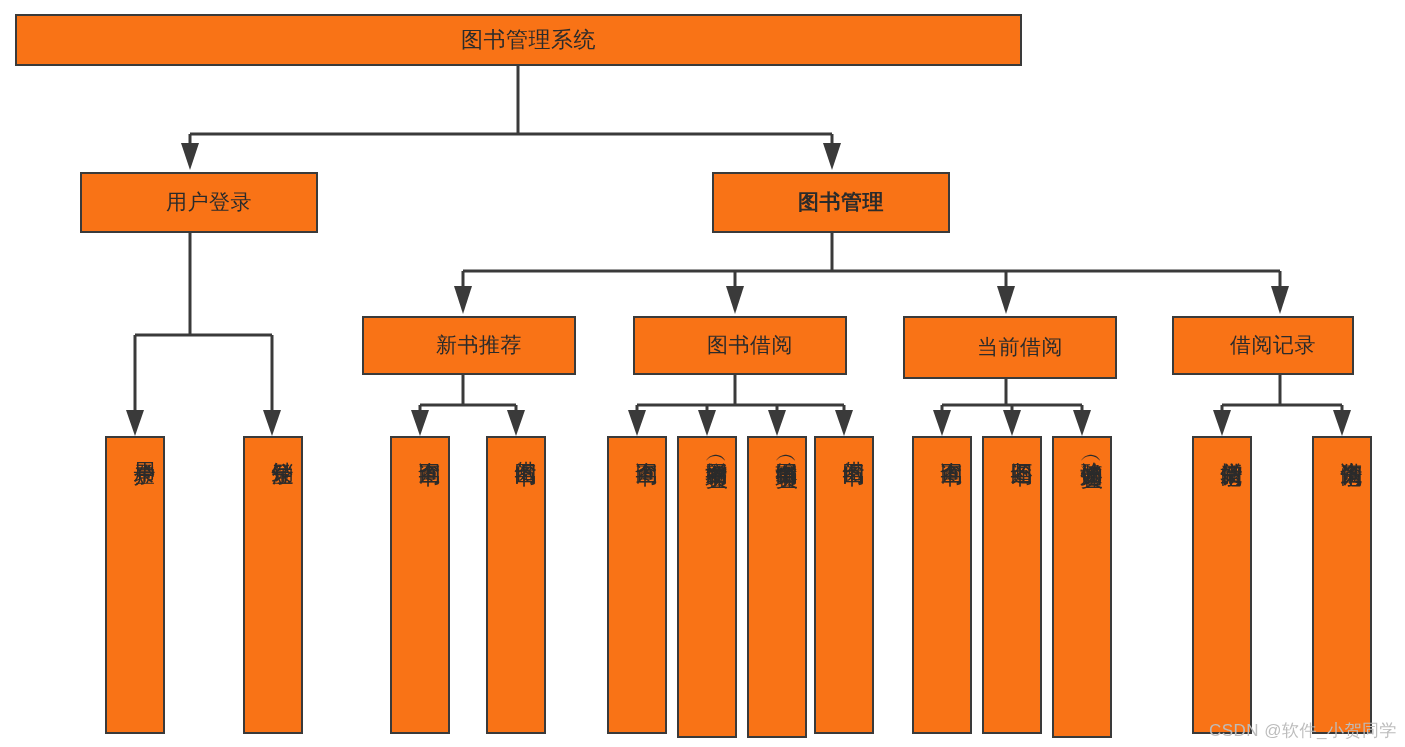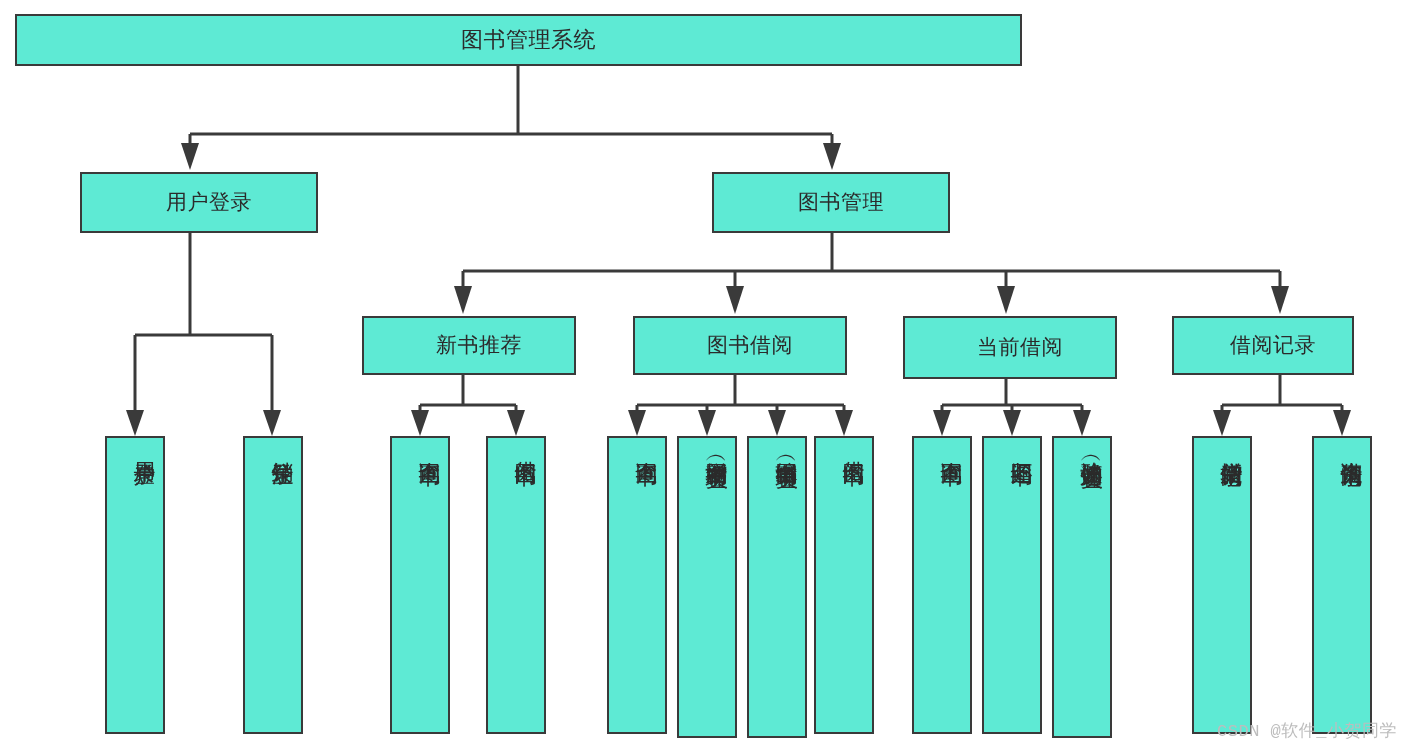--- a/index.html
+++ b/index.html
@@ -17,21 +17,21 @@
   #diagram-root {
     position: absolute;
     left: 0;
     top: 0;
     width: 1405px;
     height: 747px;
   }
   .node {
     position: absolute;
     box-sizing: border-box;
-    background: #5eead4;
+    background: #f97316;
     border: 2px solid #3a3a3a;
     display: flex;
     align-items: center;
     justify-content: center;
     color: #1a1a1a;
     padding-left: 20px;
   }
   .node .label {
     display: block;
     text-align: center;
@@ -77,21 +77,21 @@
     fill: #3a3a3a;
   }
   #watermark {
     position: absolute;
     right: 8px;
     bottom: 5px;
     font-size: 17px;
     color: #bdbdbd;
     letter-spacing: 0.5px;
     white-space: nowrap;
-    font-family: Liberation Mono, monospace;
+    font-family: Liberation Sans, sans-serif;
   }
 </style>
 </head>
 <body>
 
 <div id="diagram-root">
 
   <svg id="connectors" viewBox="0 0 1405 747">
 
     <path class="edge-line" d="M 518 66 L 518 134"></path>
@@ -157,21 +157,21 @@
     <polygon class="edge-head" points="1333,410 1351,410 1342,436"></polygon>
   </svg>
 
   <div class="node horizontal root" style="left:15px; top:14px; width:1007px; height:52px;">
     <span class="label">图书管理系统</span>
   </div>
 
   <div class="node horizontal level2" style="left:80px; top:172px; width:238px; height:61px;">
     <span class="label">用户登录</span>
   </div>
-  <div class="node horizontal level2" style="left:712px; top:172px; width:238px; height:61px;">
+  <div class="node horizontal level2" style="left:712px; top:172px; width:238px; height:61px;font-weight:bold;">
     <span class="label">图书管理</span>
   </div>
 
   <div class="node horizontal level3" style="left:362px; top:316px; width:214px; height:59px;">
     <span class="label">新书推荐</span>
   </div>
   <div class="node horizontal level3" style="left:633px; top:316px; width:214px; height:59px;">
     <span class="label">图书借阅</span>
   </div>
   <div class="node horizontal level3" style="left:903px; top:316px; width:214px; height:63px;">

